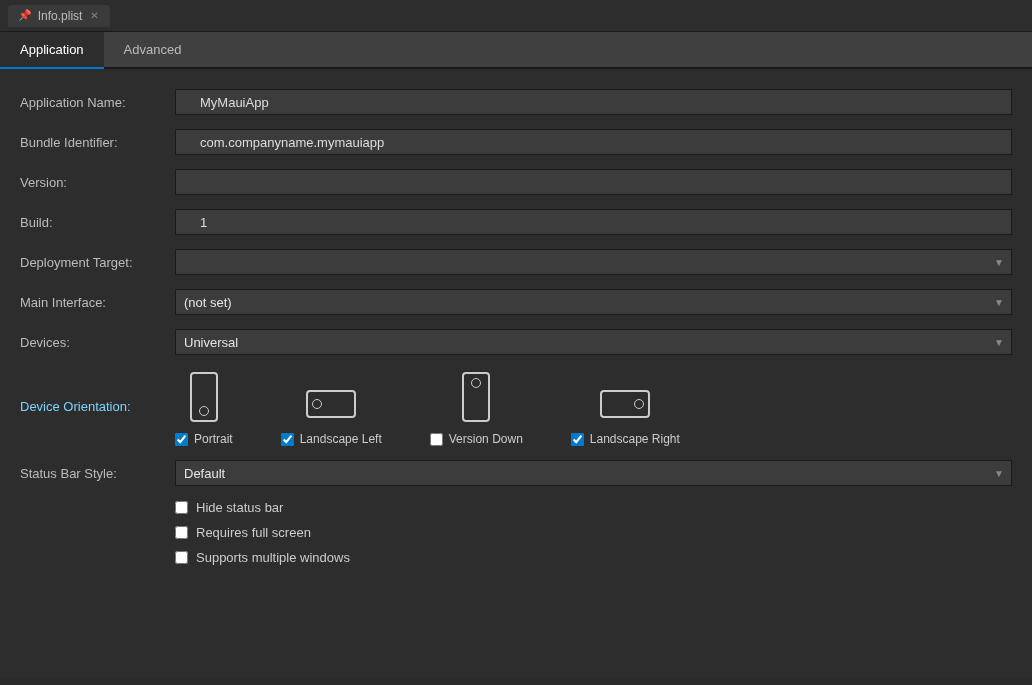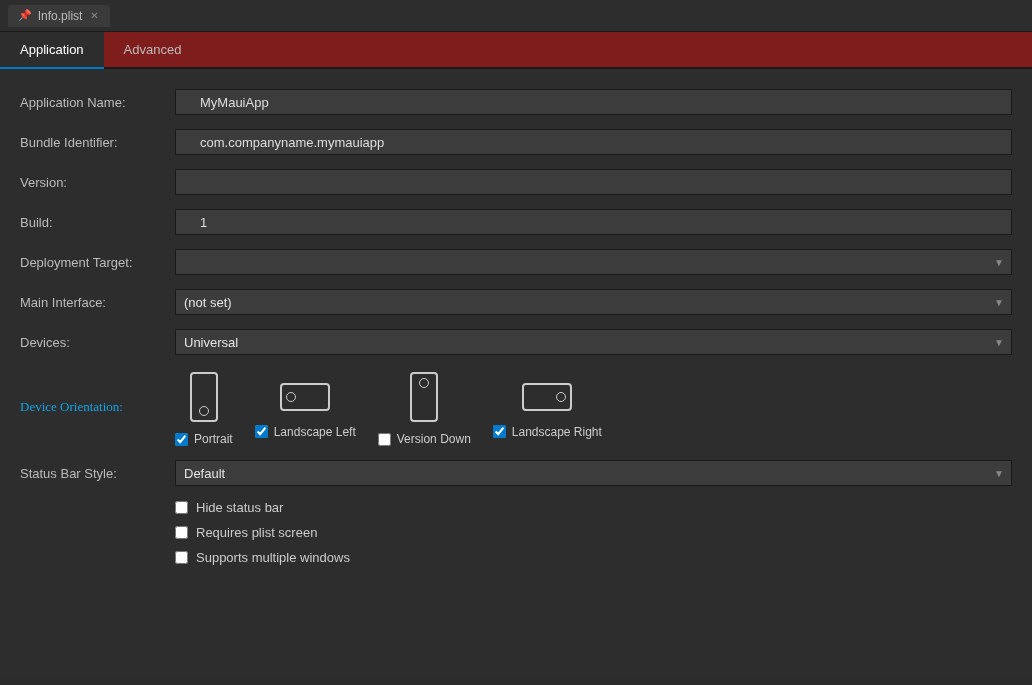--- a/index.html
+++ b/index.html
@@ -44,21 +44,21 @@
       font-size: 10px;
     }
     .pin-icon {
       color: #888;
       font-size: 11px;
     }
 
     
     .tabs-bar {
       display: flex;
-      background: #7f1d1d;
+      background: #404040;
       border-bottom: 2px solid #1a1a1a;
       padding: 0 0;
     }
     .tab {
       padding: 10px 20px;
       cursor: pointer;
       color: #bbb;
       font-size: 13px;
       border-bottom: 2px solid transparent;
       margin-bottom: -2px;
@@ -126,30 +126,29 @@
     }
 
     
     .orientation-row {
       display: flex;
       align-items: flex-start;
       margin-bottom: 14px;
     }
     .orientation-label {
       width: 155px;
-      color: #0ea5e9;
+      color: #7dd3fc;
       flex-shrink: 0;
       font-size: 13px;
       padding-top: 30px;
-      font-family: Liberation Serif, serif;
     }
     .orientations {
       display: flex;
-      gap: 22px;
-      align-items: center;
+      gap: 48px;
+      align-items: flex-end;
     }
     .orientation-item {
       display: flex;
       flex-direction: column;
       align-items: center;
       gap: 8px;
     }
     .orientation-icon {
       width: 40px;
       height: 55px;
@@ -387,21 +386,21 @@
     </div>
   </div>
 
   <div class="checkbox-row">
     <input type="checkbox" style="">
     <span>Hide status bar</span>
   </div>
 
   <div class="checkbox-row">
     <input type="checkbox" style="">
-    <span>Requires plist screen</span>
+    <span>Requires full screen</span>
   </div>
 
   <div class="checkbox-row">
     <input type="checkbox" style="">
     <span>Supports multiple windows</span>
   </div>
 
 </div>
 
 </body></html>

